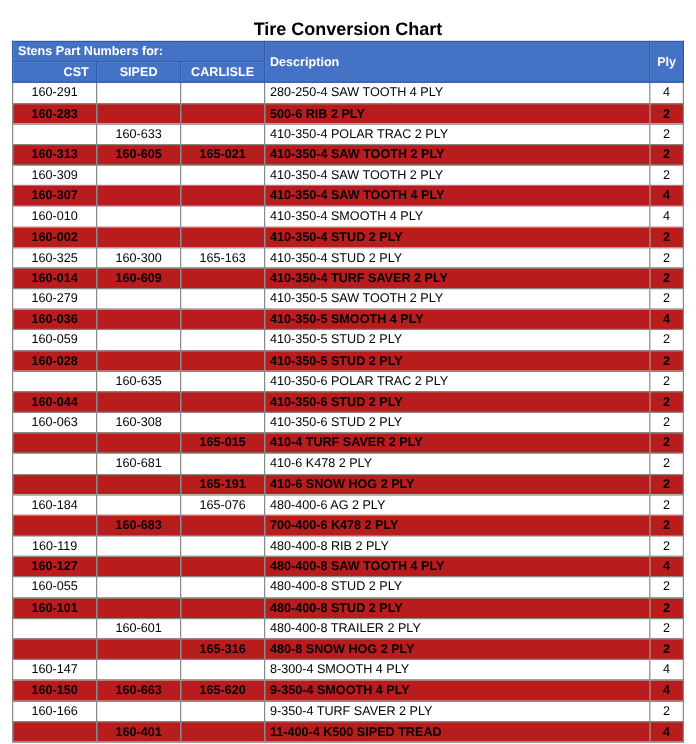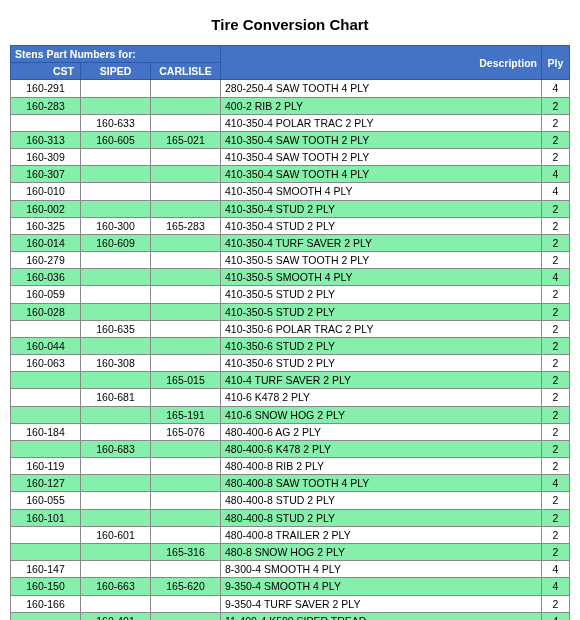--- a/index.html
+++ b/index.html
@@ -8,21 +8,21 @@
       font-family: Arial, sans-serif;
       font-size: 11px;
       width: 580px;
       min-height: 620px;
       padding: 16px 10px;
     }
     h1 {
       text-align: center;
       font-size: 15px;
       font-weight: bold;
-      margin-bottom: 12px;
+      margin-bottom: 1px;
       color: #000;
     }
     table {
       width: 100%;
       border-collapse: collapse;
       border: 1px solid #000;
     }
     th, td {
       border: 1px solid #888;
       padding: 1px 4px;
@@ -41,54 +41,54 @@
     .header-sub {
       background: #4472C4;
       color: #fff;
       font-weight: bold;
       border-top: none;
     }
     .desc-col {
       text-align: left;
     }
     .row-even { background: #fff; }
-    .row-odd  { background: #86efac; }
+    .row-odd  { background: #b91c1c; font-weight: bold; }
     .top-header-row th { border: 1px solid #2a5aa8; }
   </style>
 </head>
 <body>
 
 <h1>Tire Conversion Chart</h1>
 
 <table>
   <thead>
     <tr class="top-header-row">
       <th colspan="3" class="header-top" style="border-right:1px solid #2a5aa8;">Stens Part Numbers for:</th>
-      <th rowspan="2" class="header-sub desc-col" style="vertical-align:middle;text-align:right;">Description</th>
+      <th rowspan="2" class="header-sub desc-col" style="vertical-align:middle;">Description</th>
       <th rowspan="2" class="header-sub" style="vertical-align:middle;width:28px;">Ply</th>
     </tr>
     <tr class="top-header-row">
       <th class="header-sub" style="width:70px;padding-left:40px;">CST</th>
       <th class="header-sub" style="width:70px;">SIPED</th>
       <th class="header-sub" style="width:70px;">CARLISLE</th>
     </tr>
   </thead>
   <tbody id="table-body">
   <tr class="row-even">
         <td>160-291</td>
         <td></td>
         <td></td>
         <td class="desc-col">280-250-4 SAW TOOTH 4 PLY</td>
         <td>4</td>
       </tr>
       <tr class="row-odd">
         <td>160-283</td>
         <td></td>
         <td></td>
-        <td class="desc-col">400-2 RIB 2 PLY</td>
+        <td class="desc-col">500-6 RIB 2 PLY</td>
         <td>2</td>
       </tr>
       <tr class="row-even">
         <td></td>
         <td>160-633</td>
         <td></td>
         <td class="desc-col">410-350-4 POLAR TRAC 2 PLY</td>
         <td>2</td>
       </tr>
       <tr class="row-odd">
@@ -122,21 +122,21 @@
       <tr class="row-odd">
         <td>160-002</td>
         <td></td>
         <td></td>
         <td class="desc-col">410-350-4 STUD 2 PLY</td>
         <td>2</td>
       </tr>
       <tr class="row-even">
         <td>160-325</td>
         <td>160-300</td>
-        <td>165-283</td>
+        <td>165-163</td>
         <td class="desc-col">410-350-4 STUD 2 PLY</td>
         <td>2</td>
       </tr>
       <tr class="row-odd">
         <td>160-014</td>
         <td>160-609</td>
         <td></td>
         <td class="desc-col">410-350-4 TURF SAVER 2 PLY</td>
         <td>2</td>
       </tr>
@@ -214,21 +214,21 @@
         <td>160-184</td>
         <td></td>
         <td>165-076</td>
         <td class="desc-col">480-400-6 AG 2 PLY</td>
         <td>2</td>
       </tr>
       <tr class="row-odd">
         <td></td>
         <td>160-683</td>
         <td></td>
-        <td class="desc-col">480-400-6 K478 2 PLY</td>
+        <td class="desc-col">700-400-6 K478 2 PLY</td>
         <td>2</td>
       </tr>
       <tr class="row-even">
         <td>160-119</td>
         <td></td>
         <td></td>
         <td class="desc-col">480-400-8 RIB 2 PLY</td>
         <td>2</td>
       </tr>
       <tr class="row-odd">

